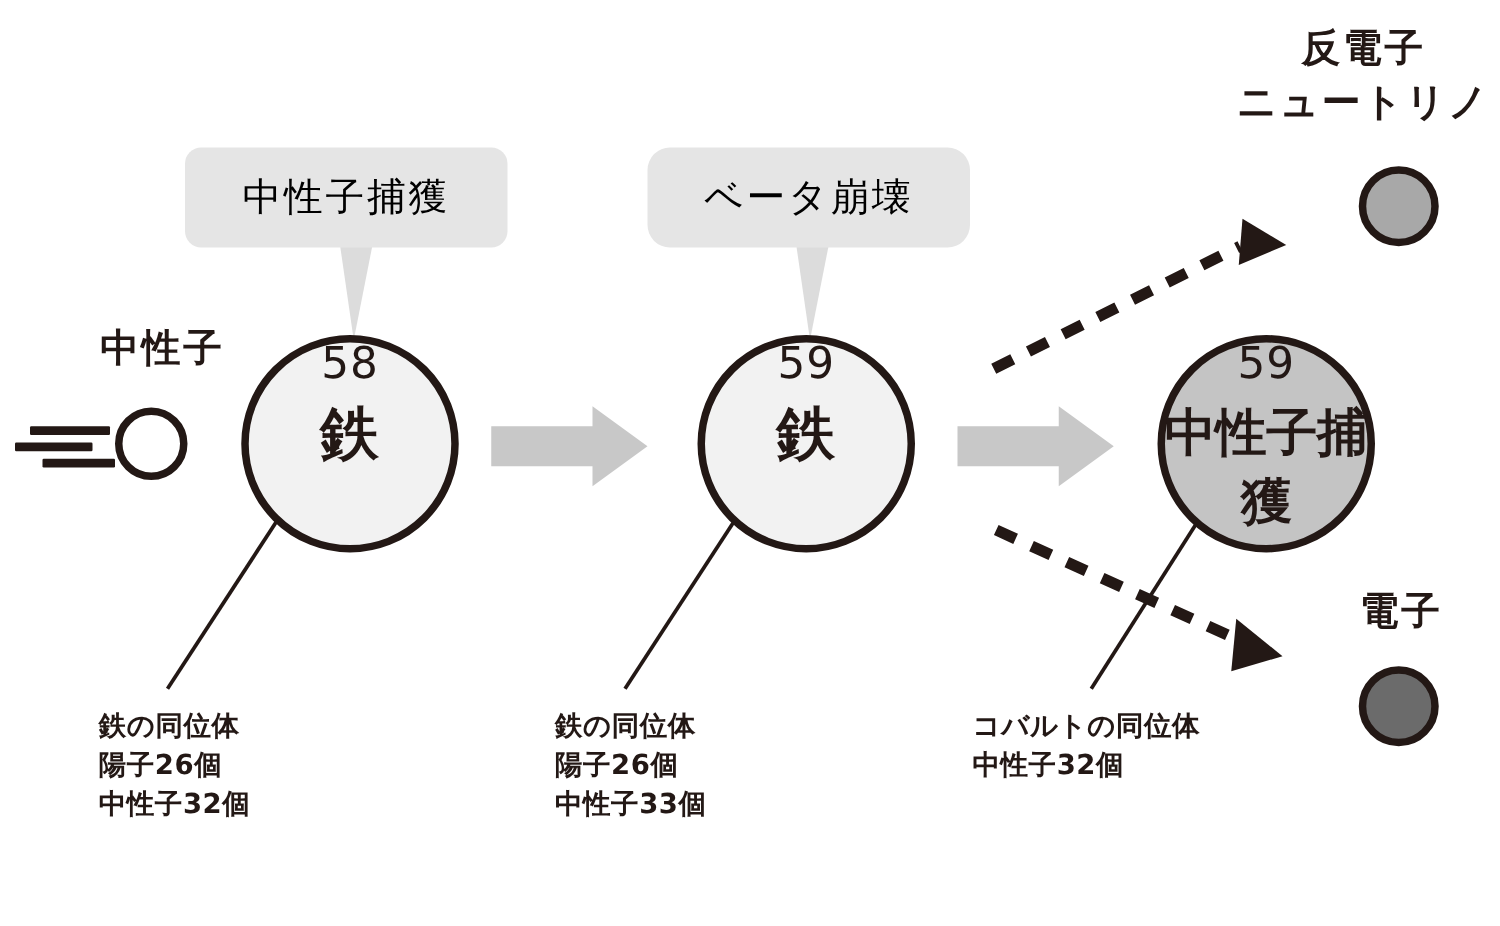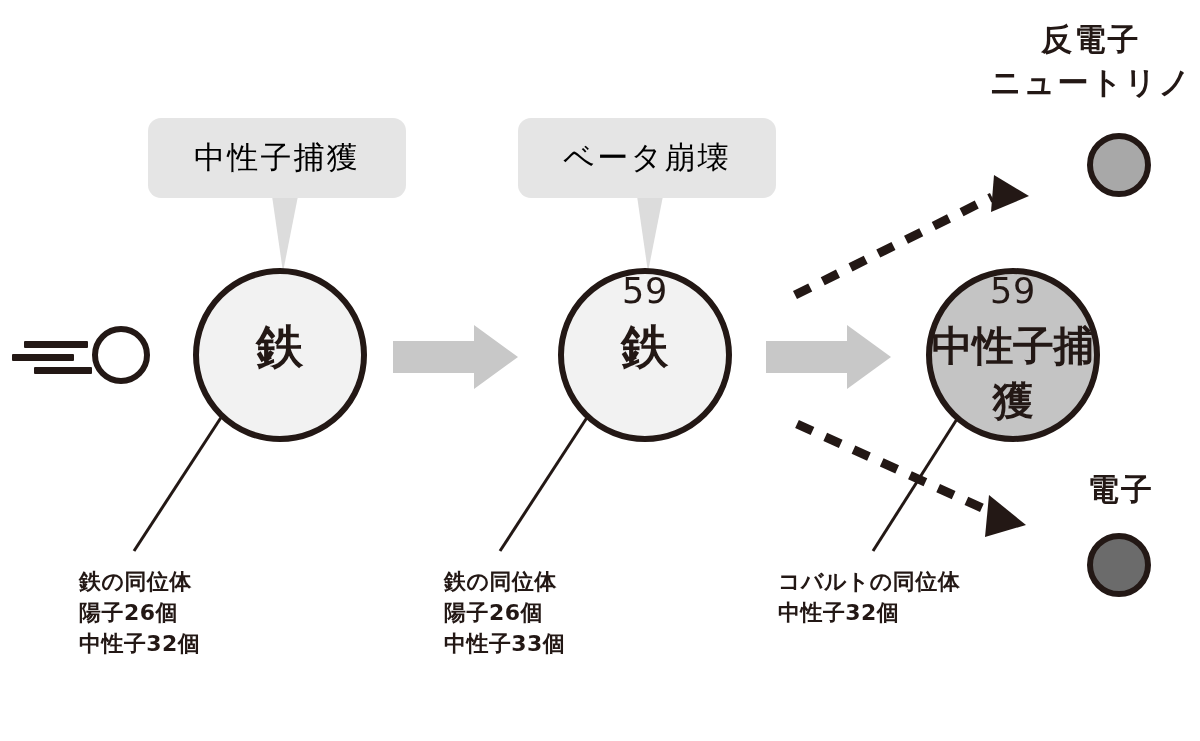--- a/index.html
+++ b/index.html
@@ -128,26 +128,28 @@
     </g>
 
     <circle cx="1119" cy="165" r="29" fill="#a8a8a8" stroke="#231815" stroke-width="6"></circle>
     <circle cx="1119" cy="565" r="29" fill="#6b6b6b" stroke="#231815" stroke-width="6"></circle>
   </svg>
 
   <div class="callout-box" style="left:148px; top:118px; width:258px; height:80px;">
     <span class="callout-label">中性子捕獲</span>
   </div>
 
-  <div class="callout-box" style="left:518px; top:118px; width:258px; height:80px;">
+  <div class="callout-box" style="left:518px; top:118px; width:258px; height:80px;border-radius:18px;">
     <span class="callout-label">ベータ崩壊</span>
   </div>
 
+  <div class="txt side-label" style="left:50px; top:258px; width:160px;">中性子</div>
 
   <div style="position:absolute; left:196px; top:271px; width:168px; height:168px;">
+    <div class="nuc-mass" style="top:0px;">58</div>
     <div class="nuc-name" style="top:45px;">鉄</div>
   </div>
 
   <div style="position:absolute; left:561px; top:271px; width:168px; height:168px;">
     <div class="nuc-mass" style="top:0px;">59</div>
     <div class="nuc-name" style="top:45px;">鉄</div>
   </div>
 
   <div style="position:absolute; left:913px; top:271px; width:200px; height:168px;">
     <div class="nuc-mass" style="top:0px;">59</div>

